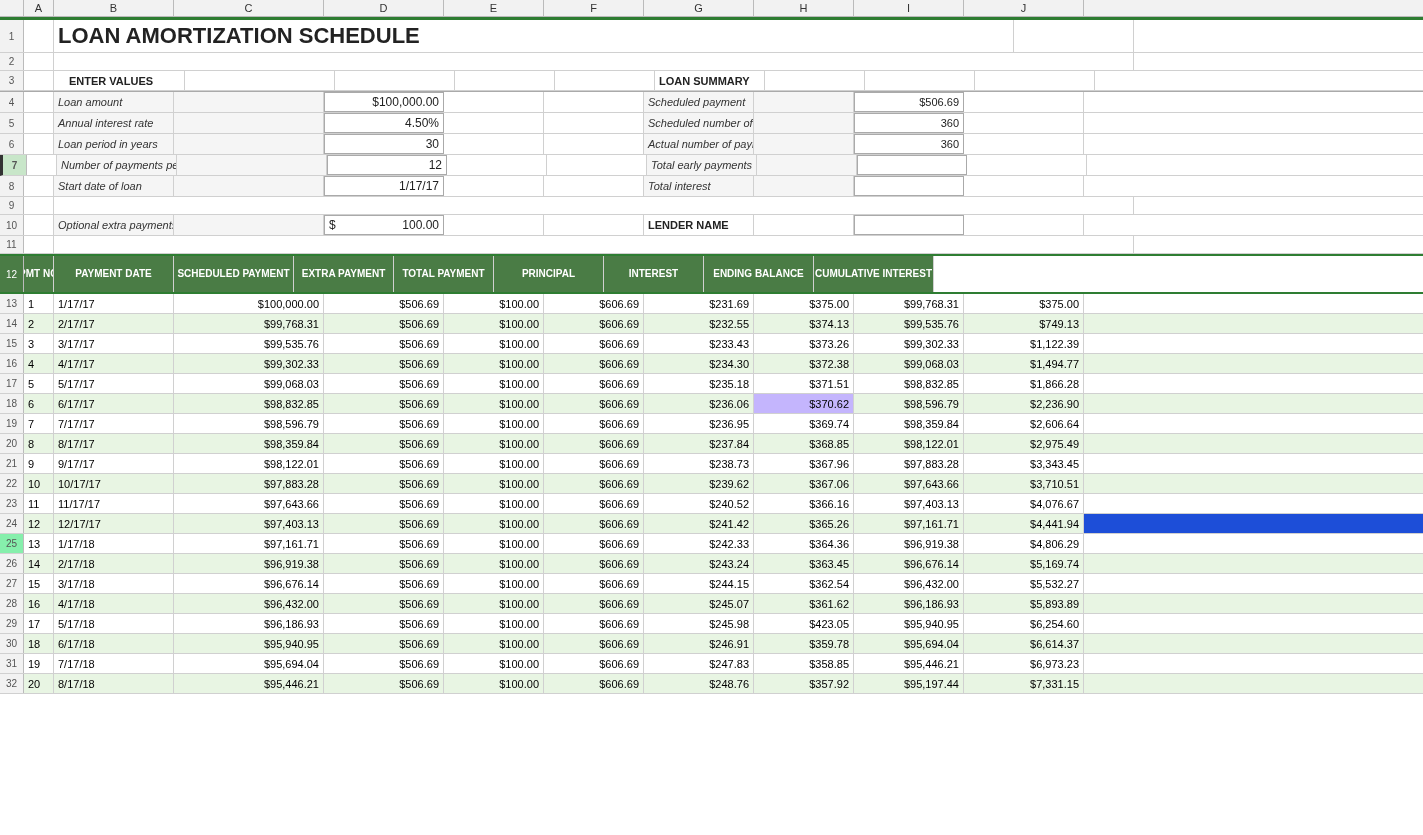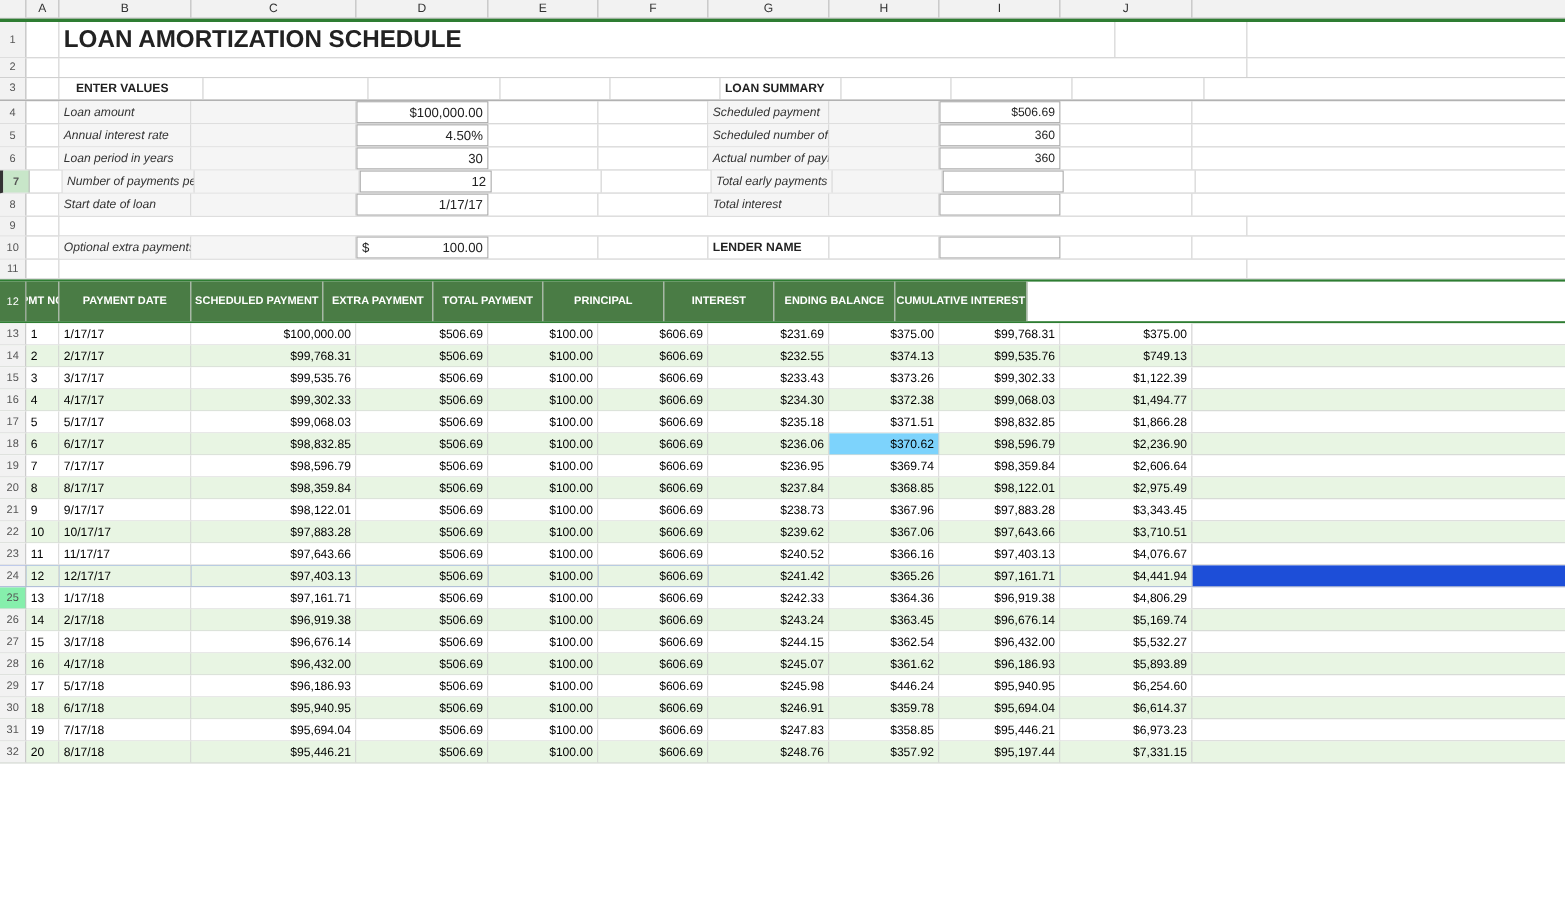--- a/index.html
+++ b/index.html
@@ -300,21 +300,21 @@
     </div>
       <div class="sheet-row" style="min-height: 20px; background: rgb(232, 245, 227);">
       <div class="row-num" style="background:#f2f2f2;">18</div>
       <div class="cell col-A data-cell-left" style="background:#e8f5e3;">6</div>
       <div class="cell col-B data-cell-left" style="background:#e8f5e3;">6/17/17</div>
       <div class="cell col-C data-cell right-align" style="background:#e8f5e3;">$98,832.85</div>
       <div class="cell col-D data-cell right-align" style="background:#e8f5e3;">$506.69</div>
       <div class="cell col-E data-cell right-align" style="background:#e8f5e3;">$100.00</div>
       <div class="cell col-F data-cell right-align" style="background:#e8f5e3;">$606.69</div>
       <div class="cell col-G data-cell right-align" style="background:#e8f5e3;text-align:right;">$236.06</div>
-      <div class="cell col-H data-cell right-align" style="background:#7dd3fc;">$370.62</div>
+      <div class="cell col-H data-cell right-align" style="background:#c4b5fd;">$370.62</div>
       <div class="cell col-I data-cell right-align" style="background:#e8f5e3;">$98,596.79</div>
       <div class="cell col-J data-cell right-align" style="background:#e8f5e3;">$2,236.90</div>
     </div>
       <div class="sheet-row" style="min-height: 20px; background: rgb(255, 255, 255);">
       <div class="row-num" style="background:#f2f2f2;">19</div>
       <div class="cell col-A data-cell-left" style="background:#fff;">7</div>
       <div class="cell col-B data-cell-left" style="background:#fff;">7/17/17</div>
       <div class="cell col-C data-cell right-align" style="background:#fff;">$98,596.79</div>
       <div class="cell col-D data-cell right-align" style="background:#fff;">$506.69</div>
       <div class="cell col-E data-cell right-align" style="background:#fff;">$100.00</div>
@@ -443,21 +443,21 @@
     </div>
       <div class="sheet-row" style="min-height: 20px; background: rgb(255, 255, 255);">
       <div class="row-num" style="background:#f2f2f2;">29</div>
       <div class="cell col-A data-cell-left" style="background:#fff;">17</div>
       <div class="cell col-B data-cell-left" style="background:#fff;">5/17/18</div>
       <div class="cell col-C data-cell right-align" style="background:#fff;">$96,186.93</div>
       <div class="cell col-D data-cell right-align" style="background:#fff;">$506.69</div>
       <div class="cell col-E data-cell right-align" style="background:#fff;">$100.00</div>
       <div class="cell col-F data-cell right-align" style="background:#fff;">$606.69</div>
       <div class="cell col-G data-cell right-align" style="background:#fff;">$245.98</div>
-      <div class="cell col-H data-cell right-align" style="background:#fff;">$446.24</div>
+      <div class="cell col-H data-cell right-align" style="background:#fff;">$423.05</div>
       <div class="cell col-I data-cell right-align" style="background:#fff;">$95,940.95</div>
       <div class="cell col-J data-cell right-align" style="background:#fff;">$6,254.60</div>
     </div>
       <div class="sheet-row" style="min-height: 20px; background: rgb(232, 245, 227);">
       <div class="row-num" style="background:#f2f2f2;">30</div>
       <div class="cell col-A data-cell-left" style="background:#e8f5e3;">18</div>
       <div class="cell col-B data-cell-left" style="background:#e8f5e3;">6/17/18</div>
       <div class="cell col-C data-cell right-align" style="background:#e8f5e3;">$95,940.95</div>
       <div class="cell col-D data-cell right-align" style="background:#e8f5e3;">$506.69</div>
       <div class="cell col-E data-cell right-align" style="background:#e8f5e3;">$100.00</div>

